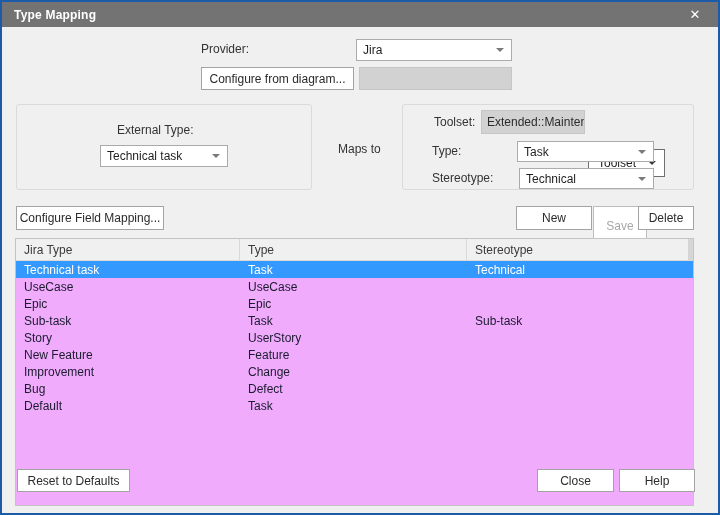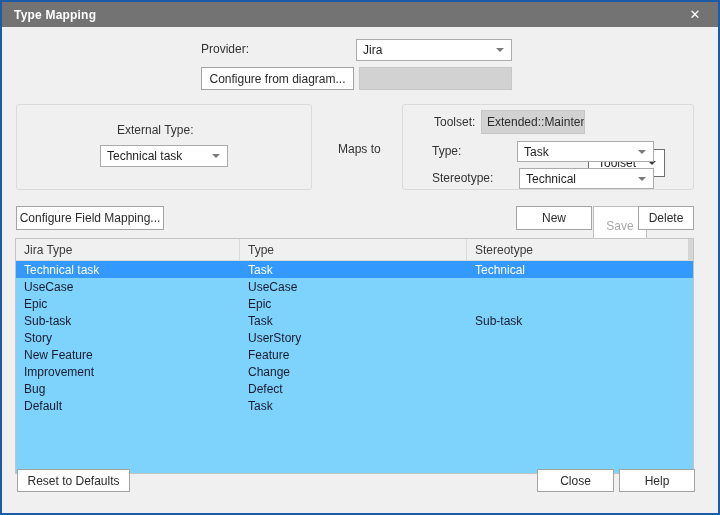--- a/index.html
+++ b/index.html
@@ -51,22 +51,22 @@
     position:absolute; background:#ffffff; border:1px solid #6e6e6e;
     display:flex; align-items:center; padding-left:9px; color:#1f1f1f;
   }
   .dropbtn .arrow {
     margin-left:auto; margin-right:8px; width:0; height:0;
     border-left:4px solid transparent; border-right:4px solid transparent;
     border-top:4px solid #3c3c3c;
   }
 
   .table {
-    position:absolute; left:13px; top:236px; width:679px; height:236px;
-    background:#7dd3fc; border:1px solid #c3c3c3; display:flex; flex-direction:column;
+    position:absolute; left:13px; top:236px; width:679px; height:268px;
+    background:#f0abfc; border:1px solid #c3c3c3; display:flex; flex-direction:column;
   }
   .thead {
     display:flex; height:22px; background:#f0f0f0; border-bottom:1px solid #d9d9d9;
     color:#3a3a3a; flex:0 0 auto; position:relative;
   }
   .thead .cell { display:flex; align-items:center; padding-left:8px; border-right:1px solid #d9d9d9; }
   .thead .gutter { position:absolute; right:1px; top:0; bottom:0; width:4px; background:#d5d5d5; }
   .c1 { width:224px; } .c2 { width:227px; } .c3 { flex:1; }
   .trow { display:flex; height:17px; color:#1b1b2f; }
   .trow .cell { display:flex; align-items:center; padding-left:8px; overflow:hidden; white-space:nowrap; }

